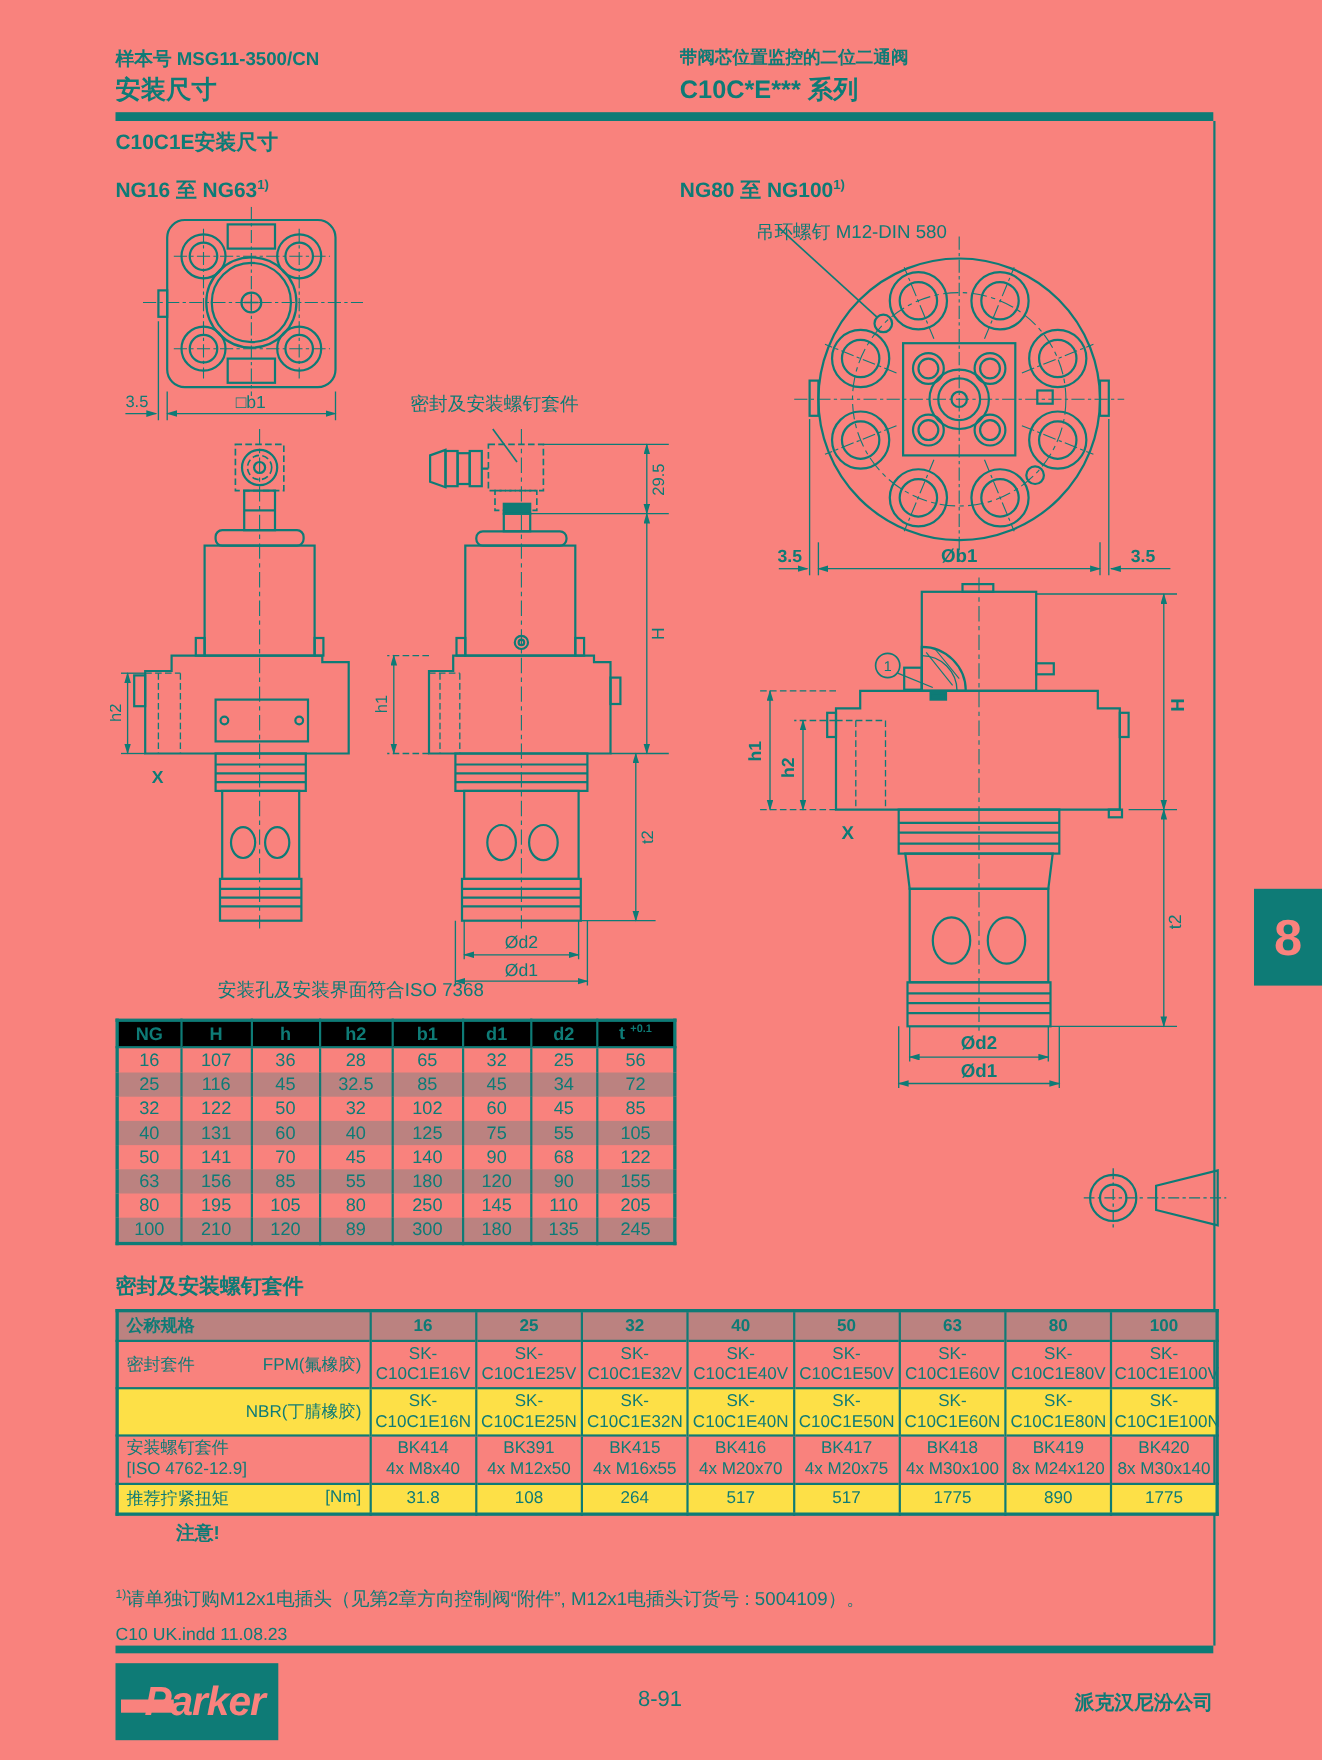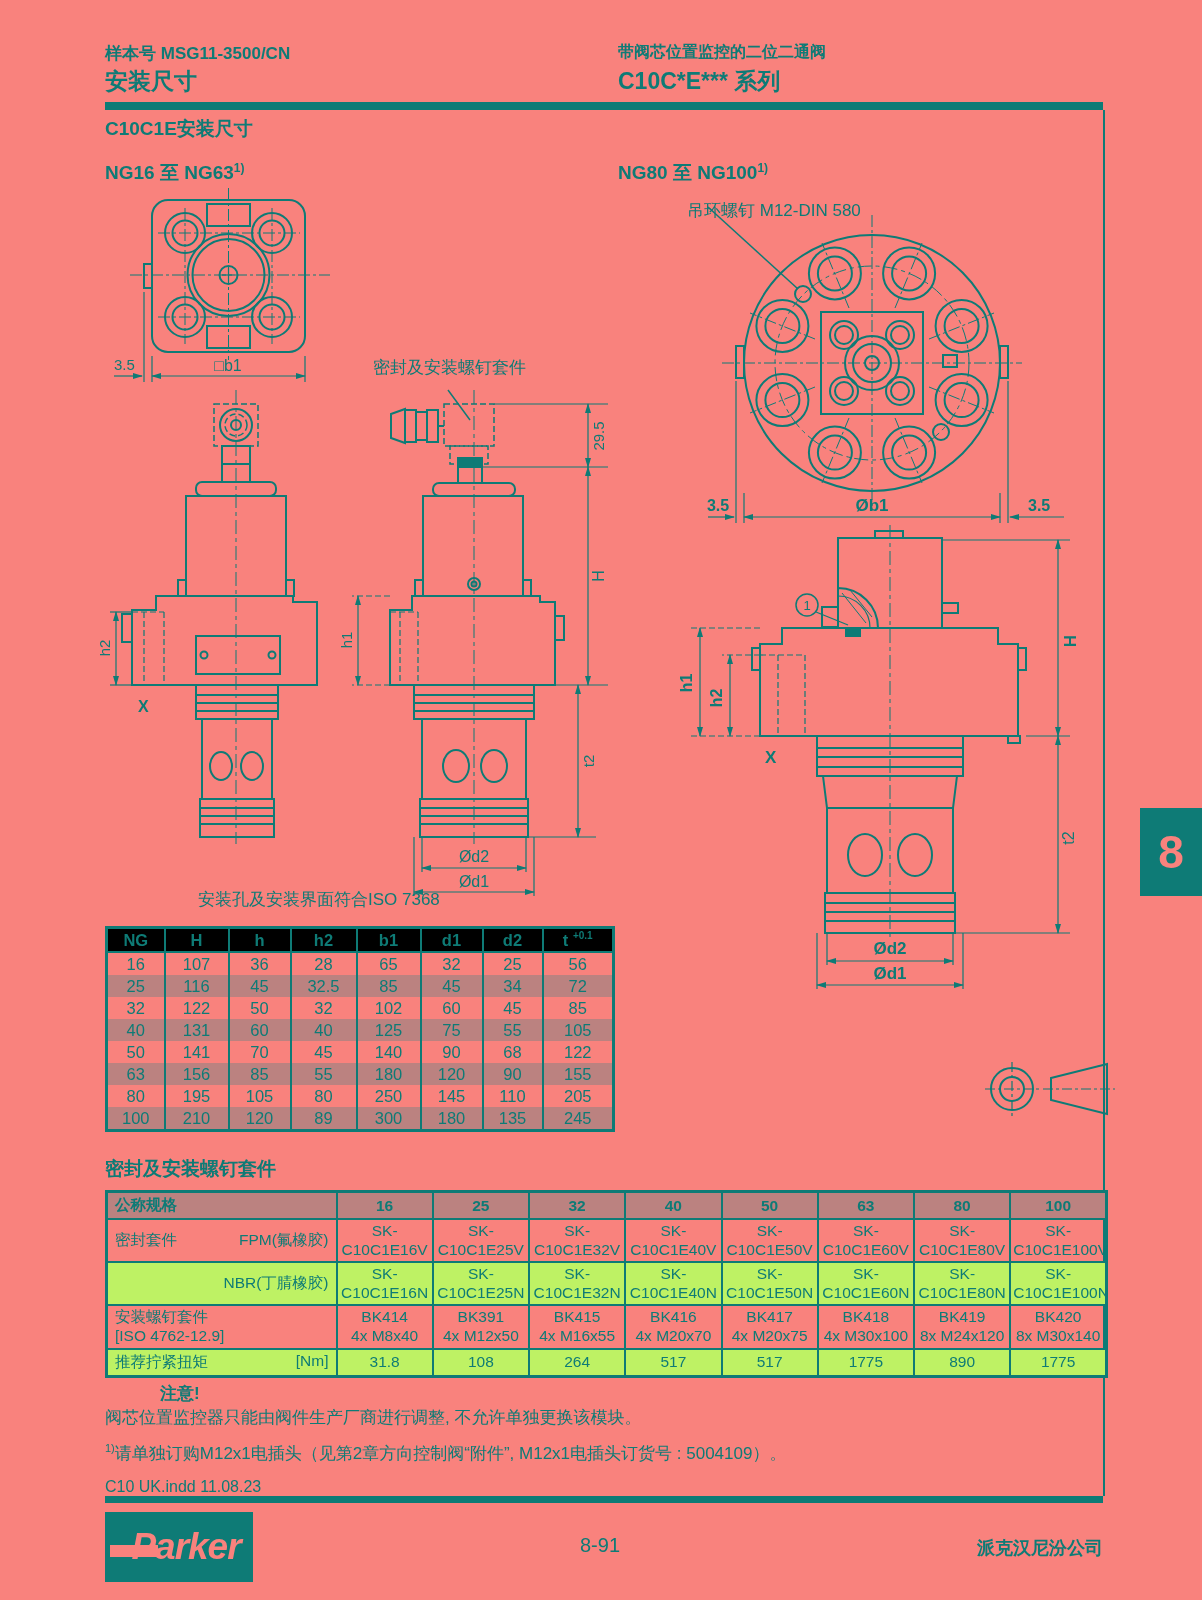--- a/index.html
+++ b/index.html
@@ -22,21 +22,21 @@
   .dimtab th:first-child,.dimtab td:first-child{border-left:none;}
   .dimtab thead th{background:#000000;border-bottom:2px solid #0E7B76;font-weight:bold;}
   .dimtab tbody tr.dark td{background:#BB8280;}
   .dimtab sup{font-size:10px;font-weight:bold;}
   
   .sealtab{width:1000px;border:3px solid #0E7B76;font-size:15.5px;}
   .sealtab td,.sealtab th{border-left:2px solid #0E7B76;text-align:center;padding:2px 2px;}
   .sealtab td:first-child,.sealtab th:first-child{border-left:none;text-align:left;padding-left:7px;padding-right:7px;}
   .sealtab tr{border-top:2px solid #0E7B76;}
   .sealtab tr:first-child{border-top:none;}
-  .sealtab tr.dark{background:#bef264;}
+  .sealtab tr.dark{background:#fde047;}
   .sealtab .hdr{background:#BB8280;font-weight:bold;}
   .two{line-height:1.2;}
   .two span{display:block;}
   .split{display:flex;justify-content:space-between;}
   .logo{background:#0E7B76;display:flex;align-items:center;justify-content:center;}
   .logo .bar{position:absolute;left:5px;top:33px;width:48px;height:12px;background:#F9827D;}
   .logo .word{color:#F9827D;font-weight:bold;font-style:italic;font-size:37px;letter-spacing:-1px;padding-left:14px;}
   .tab8{background:#0E7B76;color:#F9827D;font-size:46px;font-weight:bold;
         display:flex;align-items:center;justify-content:center;}
 </style>
@@ -680,21 +680,20 @@
       <td>517</td>
       <td>517</td>
       <td>1775</td>
       <td>890</td>
       <td>1775</td>
     </tr>
   </tbody>
     </table>
 
   <div class="abs lbl17 b" style="left:112px;top:1382px;margin-left:48px;">注意!</div>
-  <div class="abs lbl17" style="left:105px;top:1406px;">阀芯位置监控器只能由阀件生产厂商进行调整, 不允许单独更换该模块。</div>
   <div class="abs lbl17" style="left:105px;top:1442px;">
     <sup style="font-size:11px;">1)</sup><span>请单独订购M12x1电插头（见第2章方向控制阀“附件”, M12x1电插头订货号 : 5004109）。</span>
   </div>
   <div class="abs" style="left:105px;top:1478px;font-size:16px;">C10 UK.indd  11.08.23</div>
 
   <div class="abs rule" style="left:105px;top:1496px;width:998px;height:7px;"></div>
   <div class="abs logo" style="left:105px;top:1512px;width:148px;height:70px;">
     <div class="bar"></div>
     <span class="word">Parker</span>
   </div>

